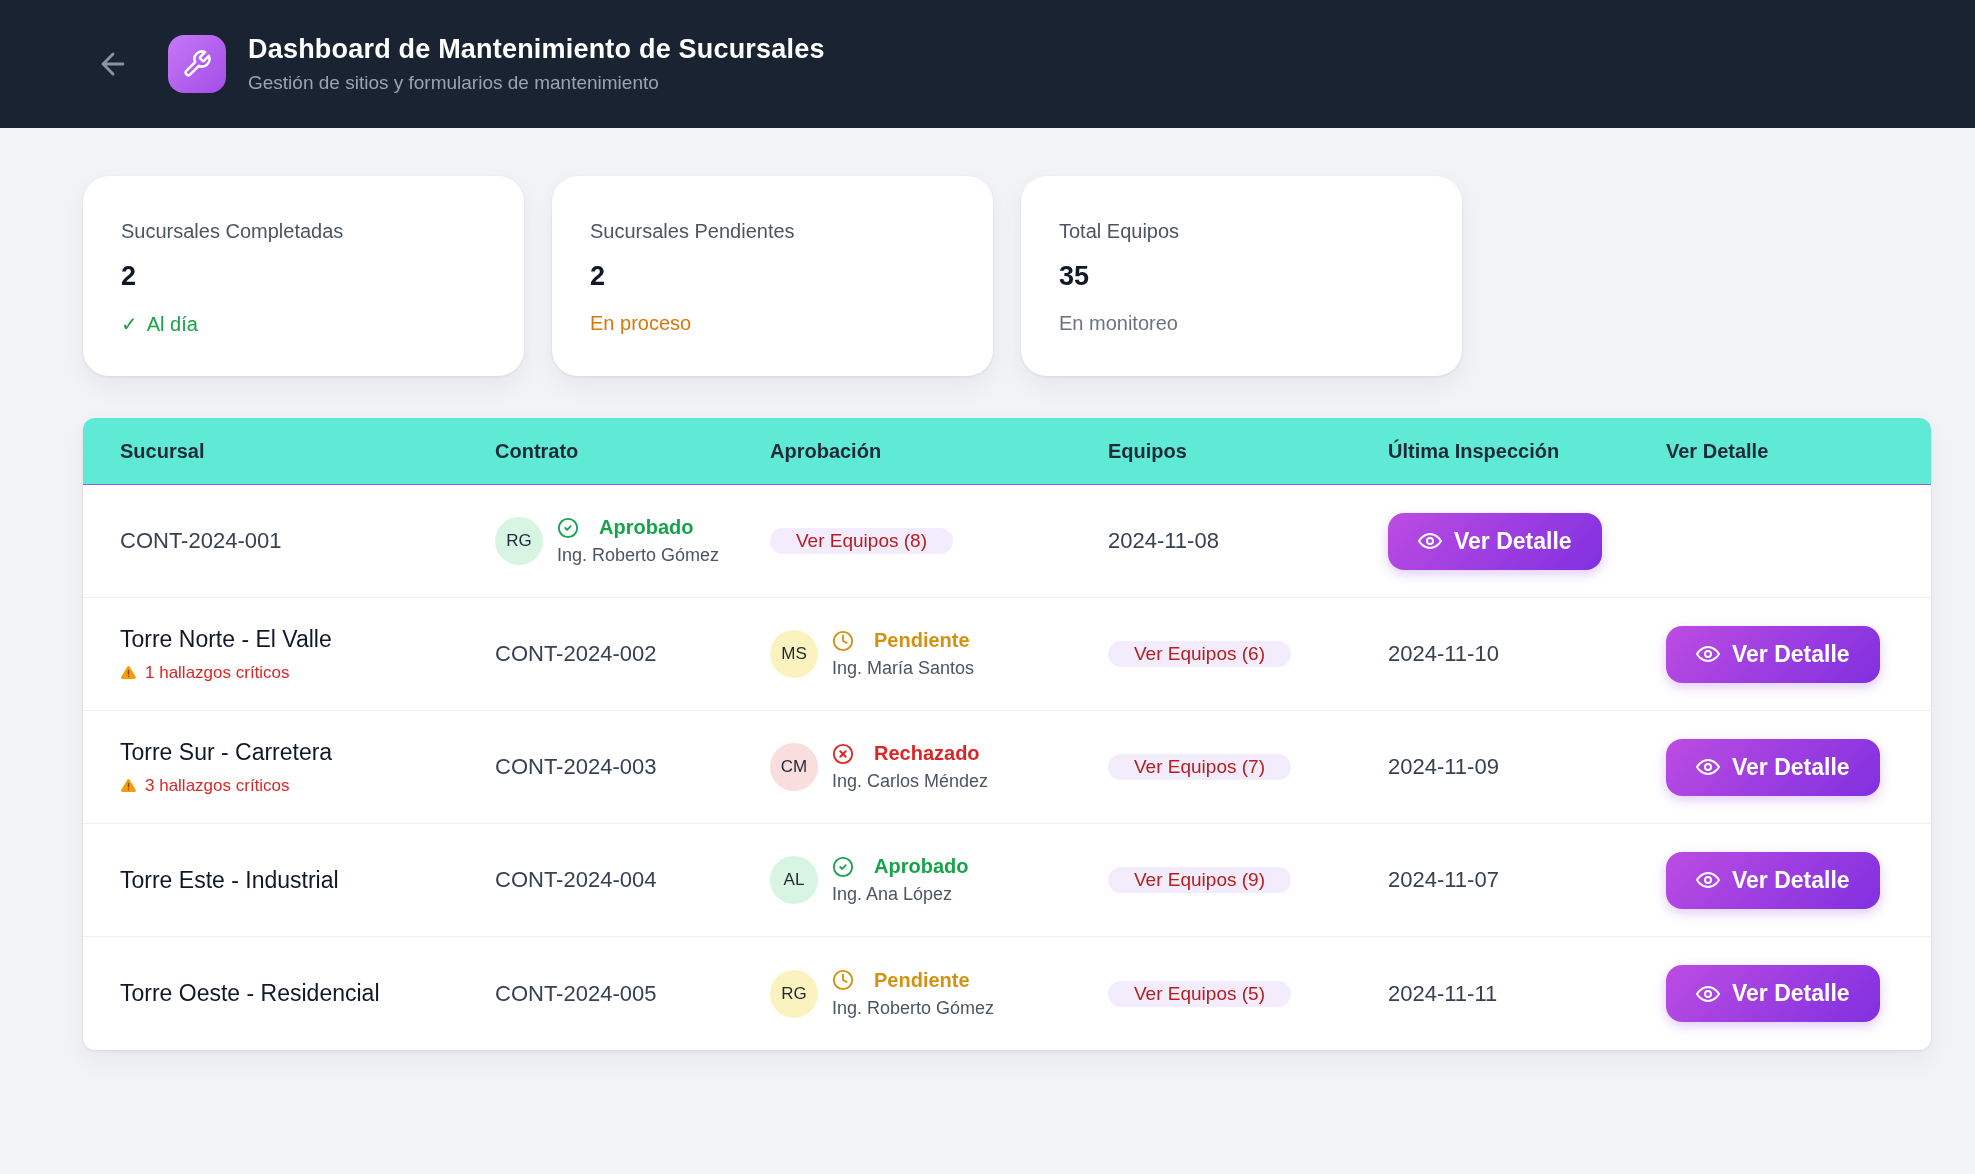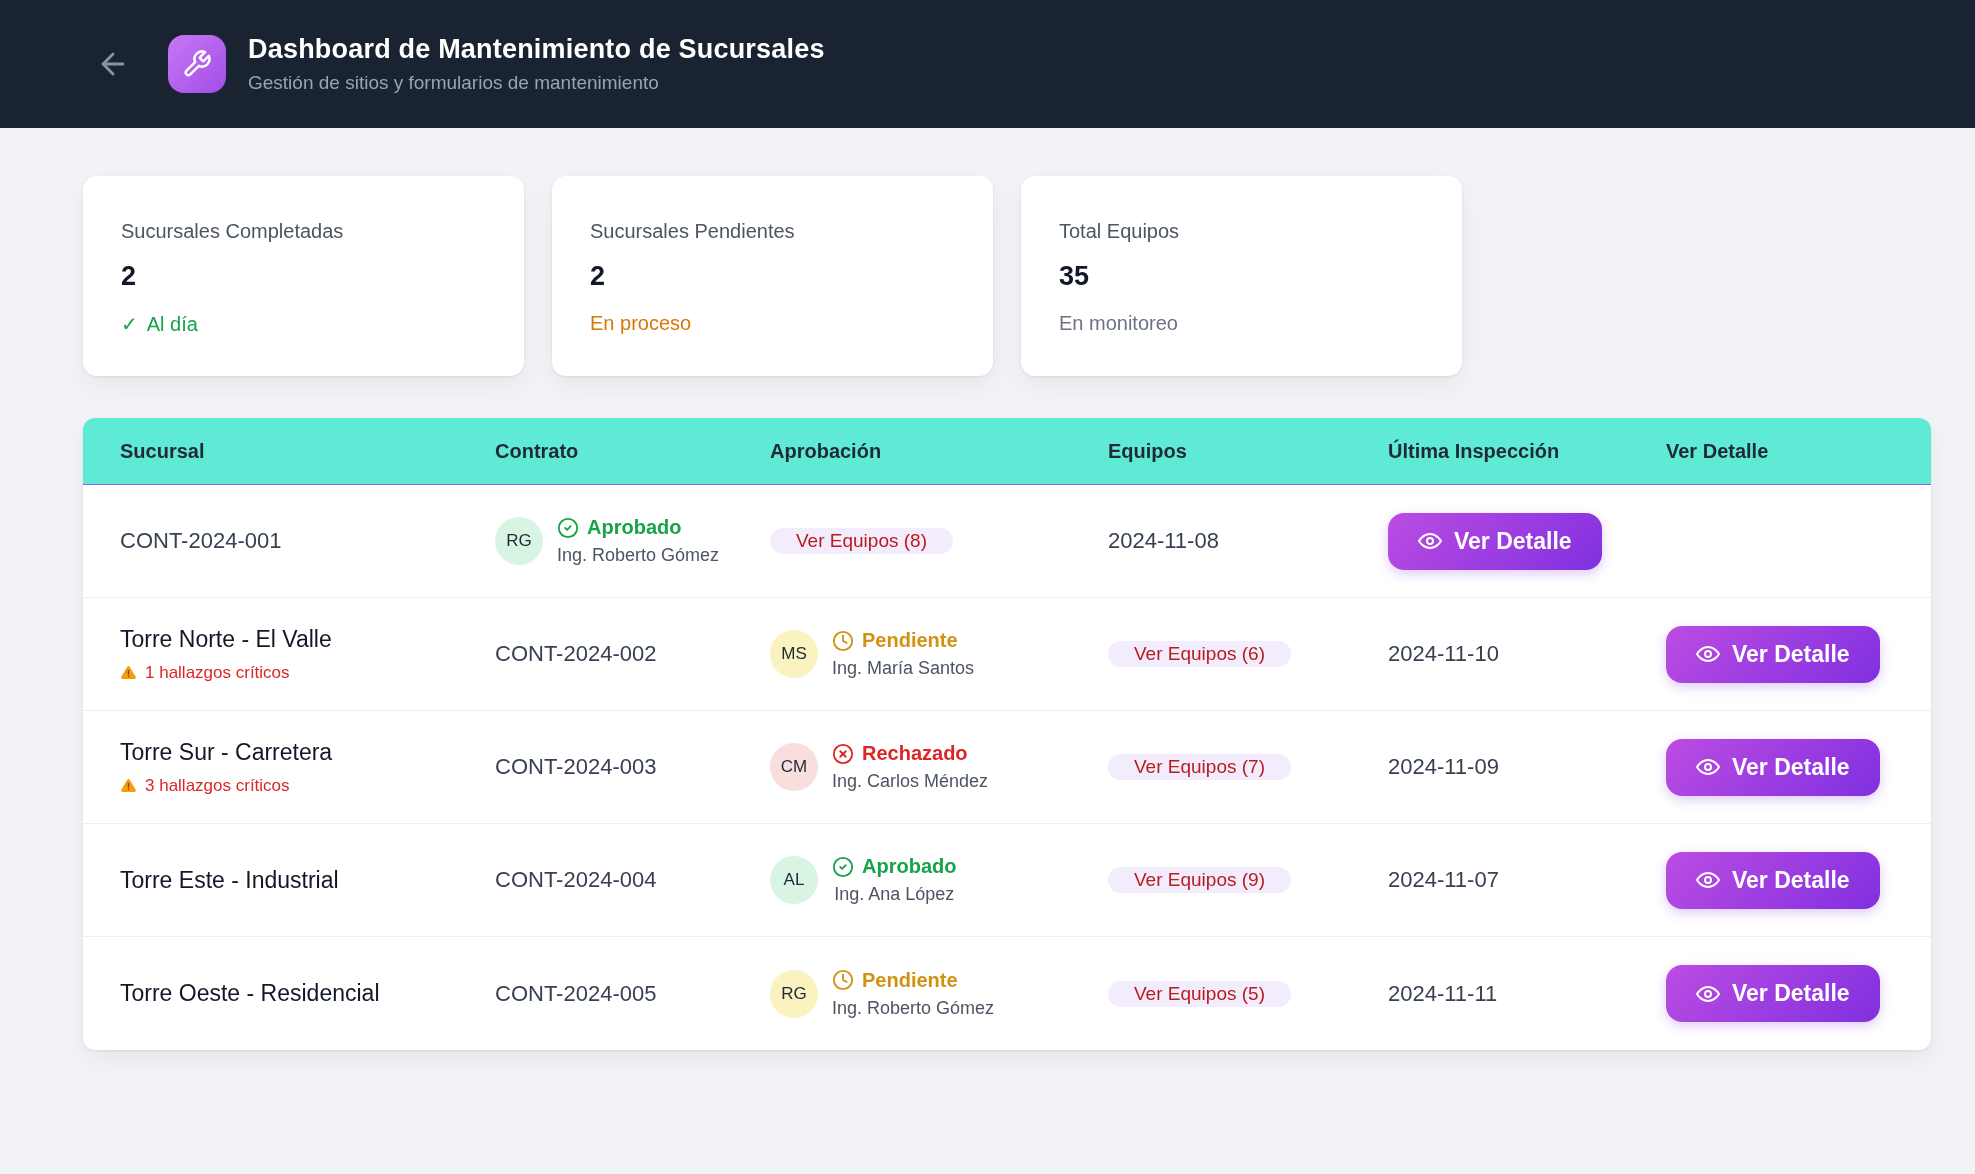--- a/index.html
+++ b/index.html
@@ -43,21 +43,21 @@
   main { padding: 48px 44px 0 83px; }
 
   
   .cards {
     display: grid;
     grid-template-columns: repeat(4, 1fr);
     gap: 28px;
   }
   .card {
     background: #ffffff;
-    border-radius: 14px;
+    border-radius: 26px;
     padding: 44px 38px 40px 38px;
     box-shadow: 0 1px 3px rgba(16,24,40,.08), 0 10px 26px rgba(16,24,40,.05);
     min-height: 180px;
   }
   .card .card-label { color: #4b5563; font-size: 20px; }
   .card .card-value { font-size: 27px; font-weight: 700; color: #111827; margin-top: 18px; }
   .card .card-value.red { color: #dc2626; }
   .card .card-status { font-size: 20px; margin-top: 20px; display: flex; align-items: center; gap: 9px; }
   .card .card-status.green { color: #16a34a; }
   .card .card-status.amber { color: #d97706; }
@@ -96,25 +96,25 @@
 
   .approval { display: flex; align-items: center; gap: 14px; }
   .avatar {
     width: 48px; height: 48px; border-radius: 50%;
     display: flex; align-items: center; justify-content: center;
     font-size: 17px; color: #1f2937; flex: 0 0 auto;
   }
   .avatar.green  { background: #d7f5e2; }
   .avatar.yellow { background: #faf3bf; }
   .avatar.pink   { background: #fadddd; }
-  .approval-status { display: flex; align-items: center; gap: 8px; font-size: 20px; font-weight: 600; }
+  .approval-status { display: flex; align-items: center; gap: 20px; font-size: 20px; font-weight: 600; }
   .approval-status.green { color: #16a34a; }
   .approval-status.amber { color: #d39110; }
   .approval-status.red   { color: #dc2626; }
-  .engineer { font-size: 18px; color: #4b5563; margin-top: 6px; text-align: center; }
+  .engineer { font-size: 18px; color: #4b5563; margin-top: 6px; }
 
   .equipos-pill {
     border: none; cursor: pointer;
     background: #f3ecfc; color: #b91c1c;
     font-family: inherit; font-size: 19px;
     padding: 2px 26px; border-radius: 22px;
   }
   .fecha { font-size: 22px; color: #374151; }
 
   .detail-btn {

